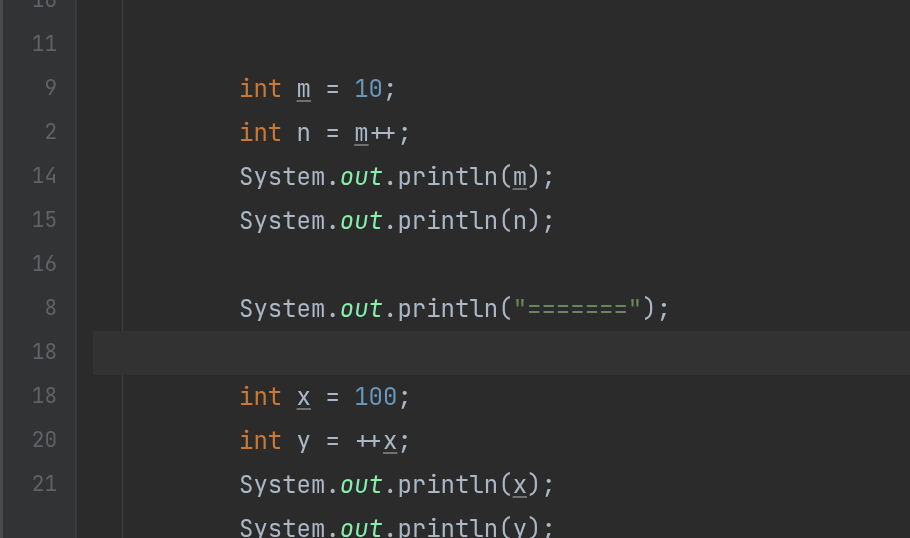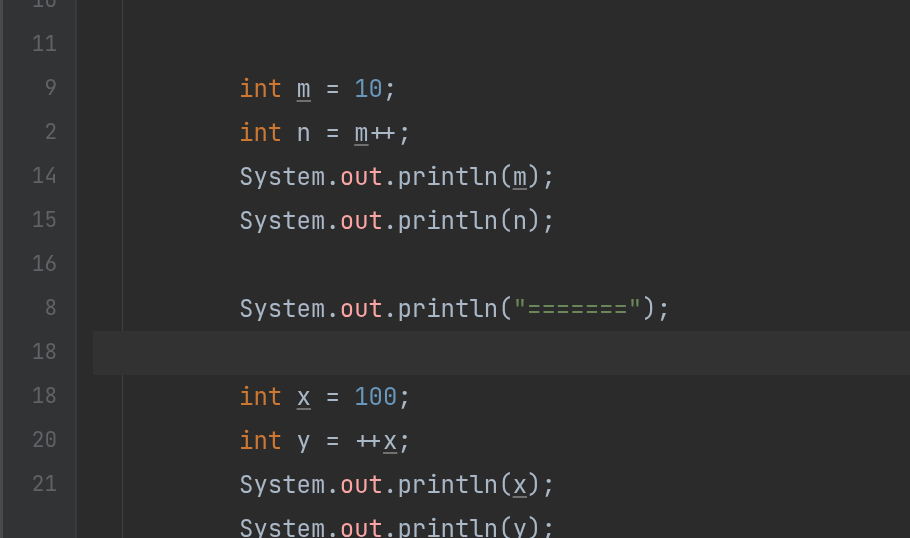--- a/index.html
+++ b/index.html
@@ -62,21 +62,21 @@
       justify-content: flex-end;
     }
     .indent {
       display: inline-block;
       width: 146px;
     }
     .kw { color: #cc7832; }
     .id { color: #a9b7c6; }
     .num { color: #6897bb; }
     .str { color: #6a8759; }
-    .field { color: #fca5a5; }
+    .field { color: #86efac; font-style: italic; }
     .comment { color: #808080; }
     .op { color: #a9b7c6; }
     .punc { color: #a9b7c6; }
     .underline {
       text-decoration: underline;
       text-decoration-color: #707070;
       text-underline-offset: 3px;
     }
     .line-partial-top {
       height: 22px;

